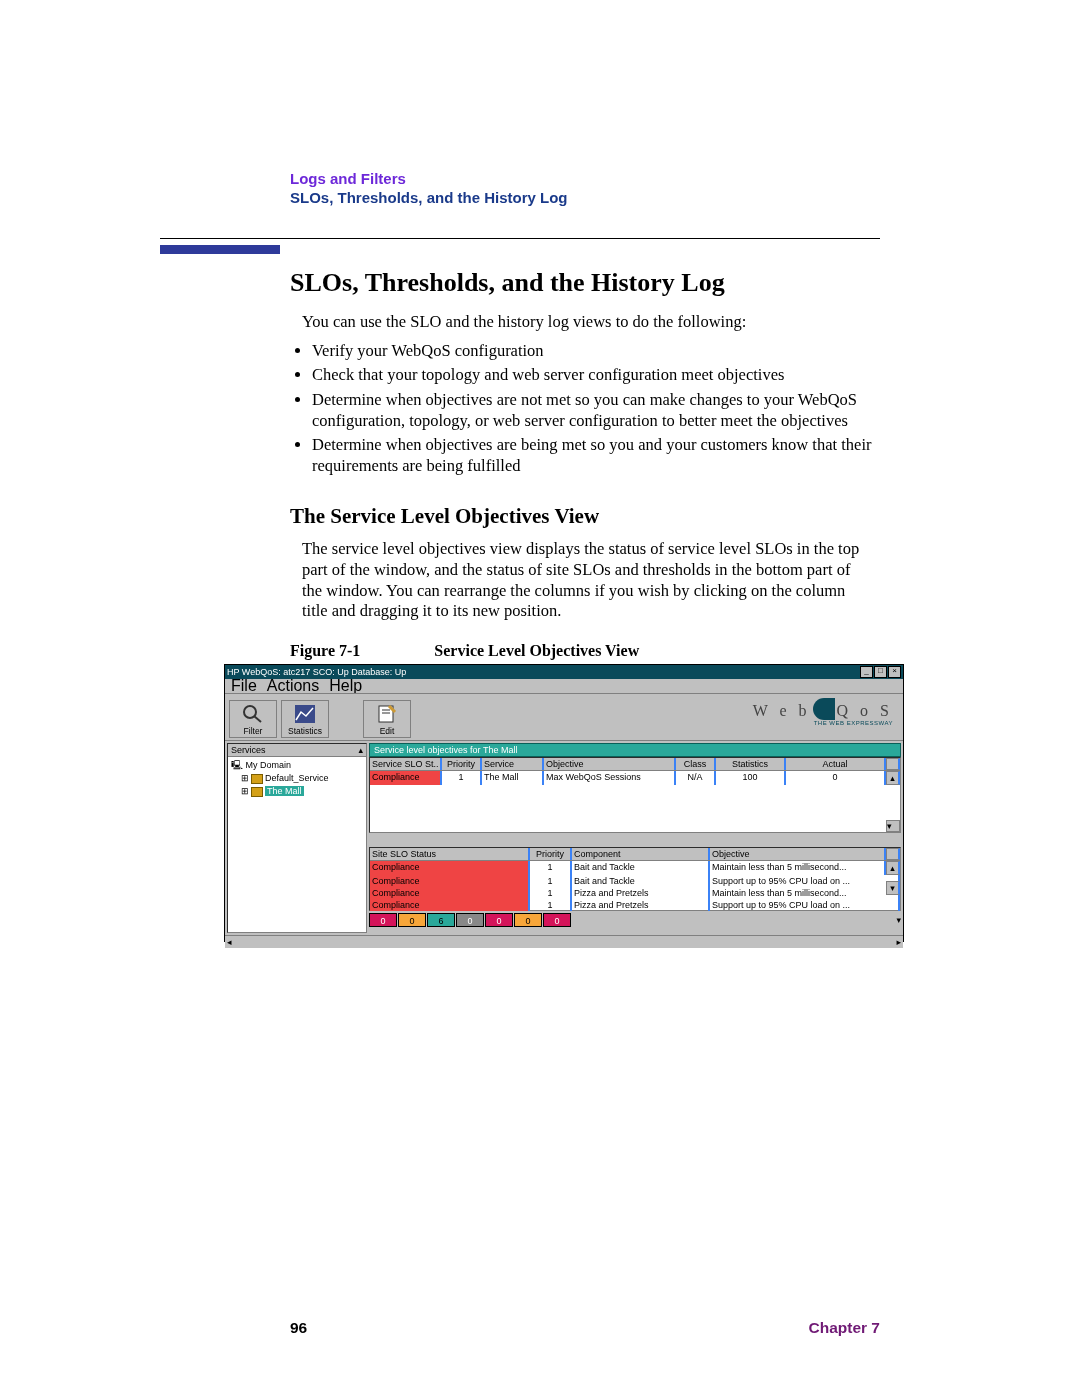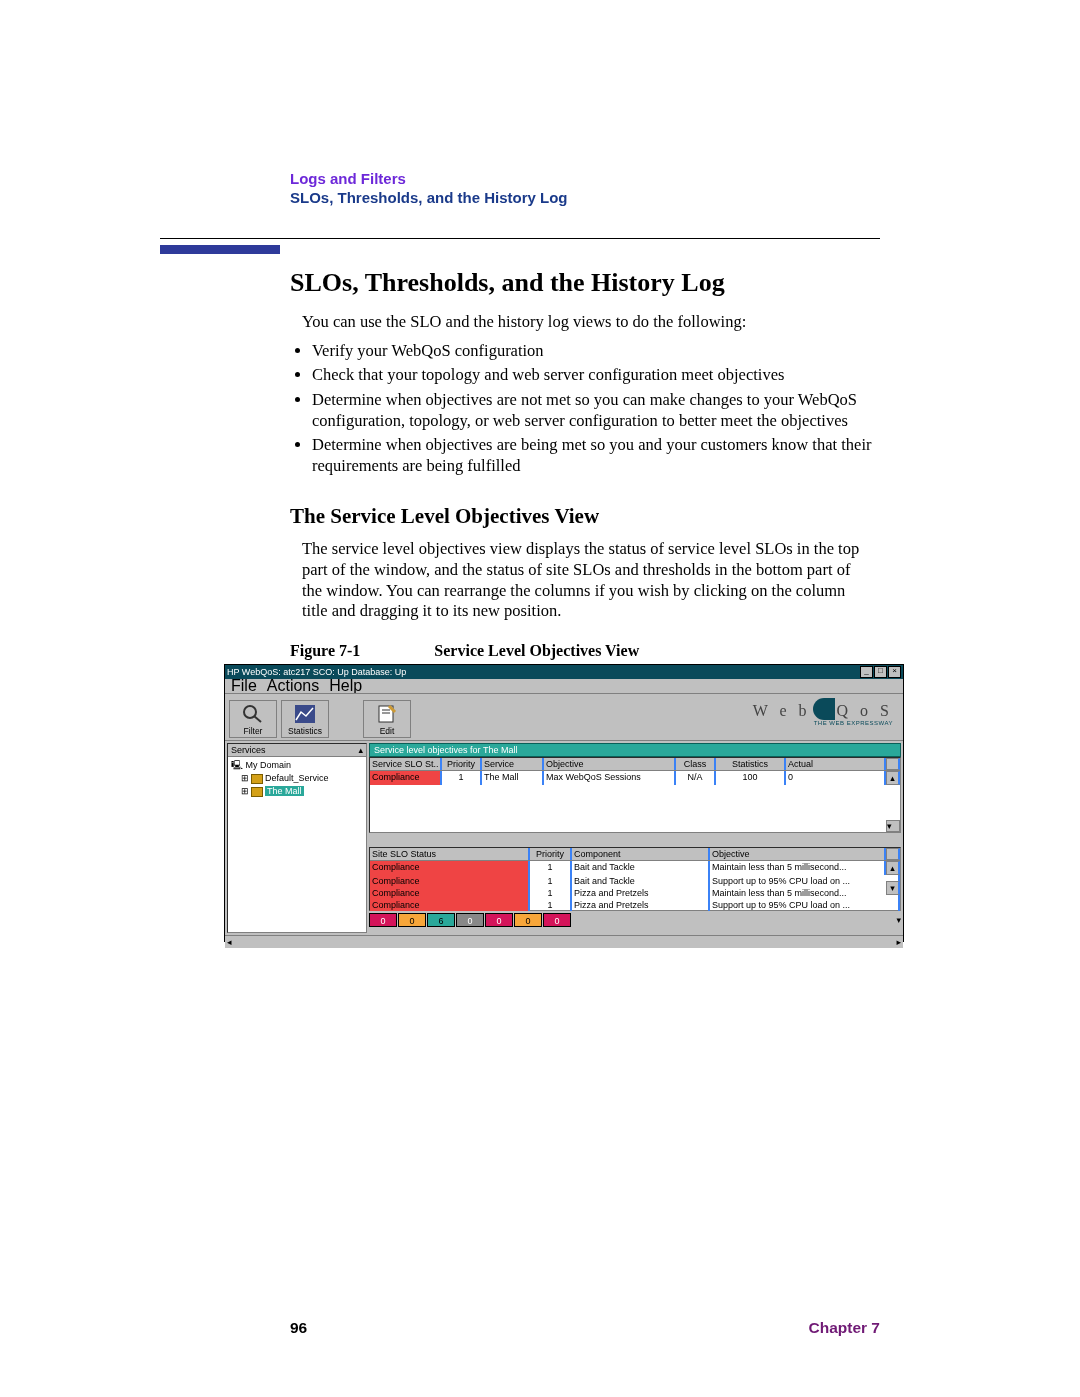--- a/index.html
+++ b/index.html
@@ -264,21 +264,21 @@
     box-sizing: border-box;
     overflow: hidden;
     white-space: nowrap;
   }
   .tbl .row {
     display: flex;
   }
   .tbl1 { height: 74px; position: relative; }
   .tbl1 .c1{width:72px}.tbl1 .c2{width:40px;text-align:center}.tbl1 .c3{width:62px}
   .tbl1 .c4{width:132px}.tbl1 .c5{width:40px;text-align:center}.tbl1 .c6{width:70px;text-align:center}
-  .tbl1 .c7{flex:1;text-align:left}
+  .tbl1 .c7{flex:1;text-align:center}
   .green-cell{background:#ef4444;color:#000}
   .tbl2 { height: 62px; margin-top: 14px; position:relative;}
   .tbl2 .c1{width:160px}.tbl2 .c2{width:42px;text-align:center}.tbl2 .c3{width:138px}.tbl2 .c4{flex:1}
   .statusbar {
     display: flex;
     margin-top: 2px;
     height: 14px;
     gap: 1px;
   }
   .statusbar span {

